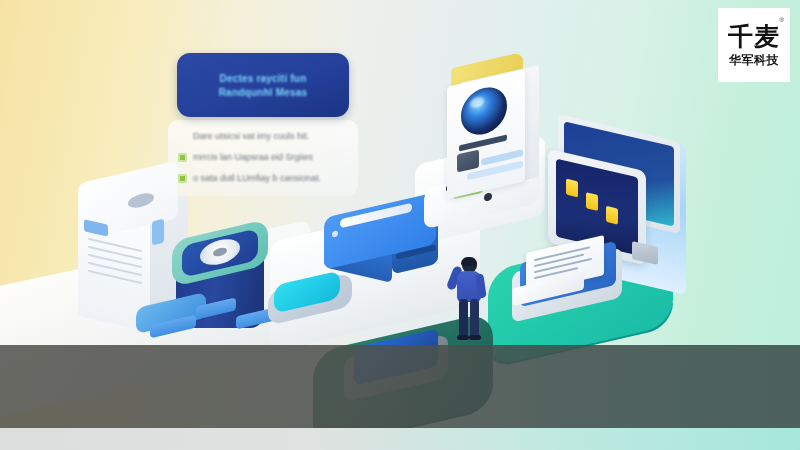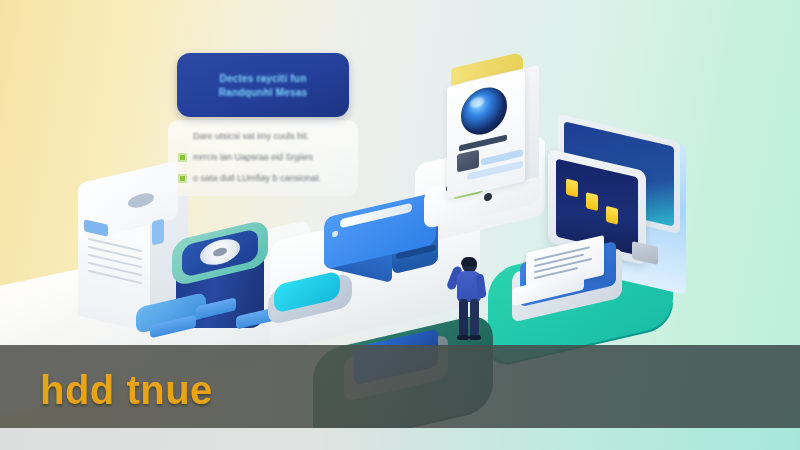--- a/index.html
+++ b/index.html
@@ -400,18 +400,22 @@
         <span class="bdot"></span>
         <span class="btext">o sata dutl LUmfiay b cansionat.</span>
       </div>
     </div>
     <div id="banner">
       <div class="banner-line">Dectes rayciti fun</div>
       <div class="banner-line">Randqunhl Mesas</div>
     </div>
   </div>
 
+  <div id="logo">
+    <div id="logo-reg">®</div>
+    <div id="logo-main">千麦</div>
+    <div id="logo-sub">华军科技</div>
+  </div>
 
   <div id="band"></div>
-  <div id="band-text">hdd tnue</div>
   <div id="bottom-strip"></div>
 
 </div>
 
 </body></html>

